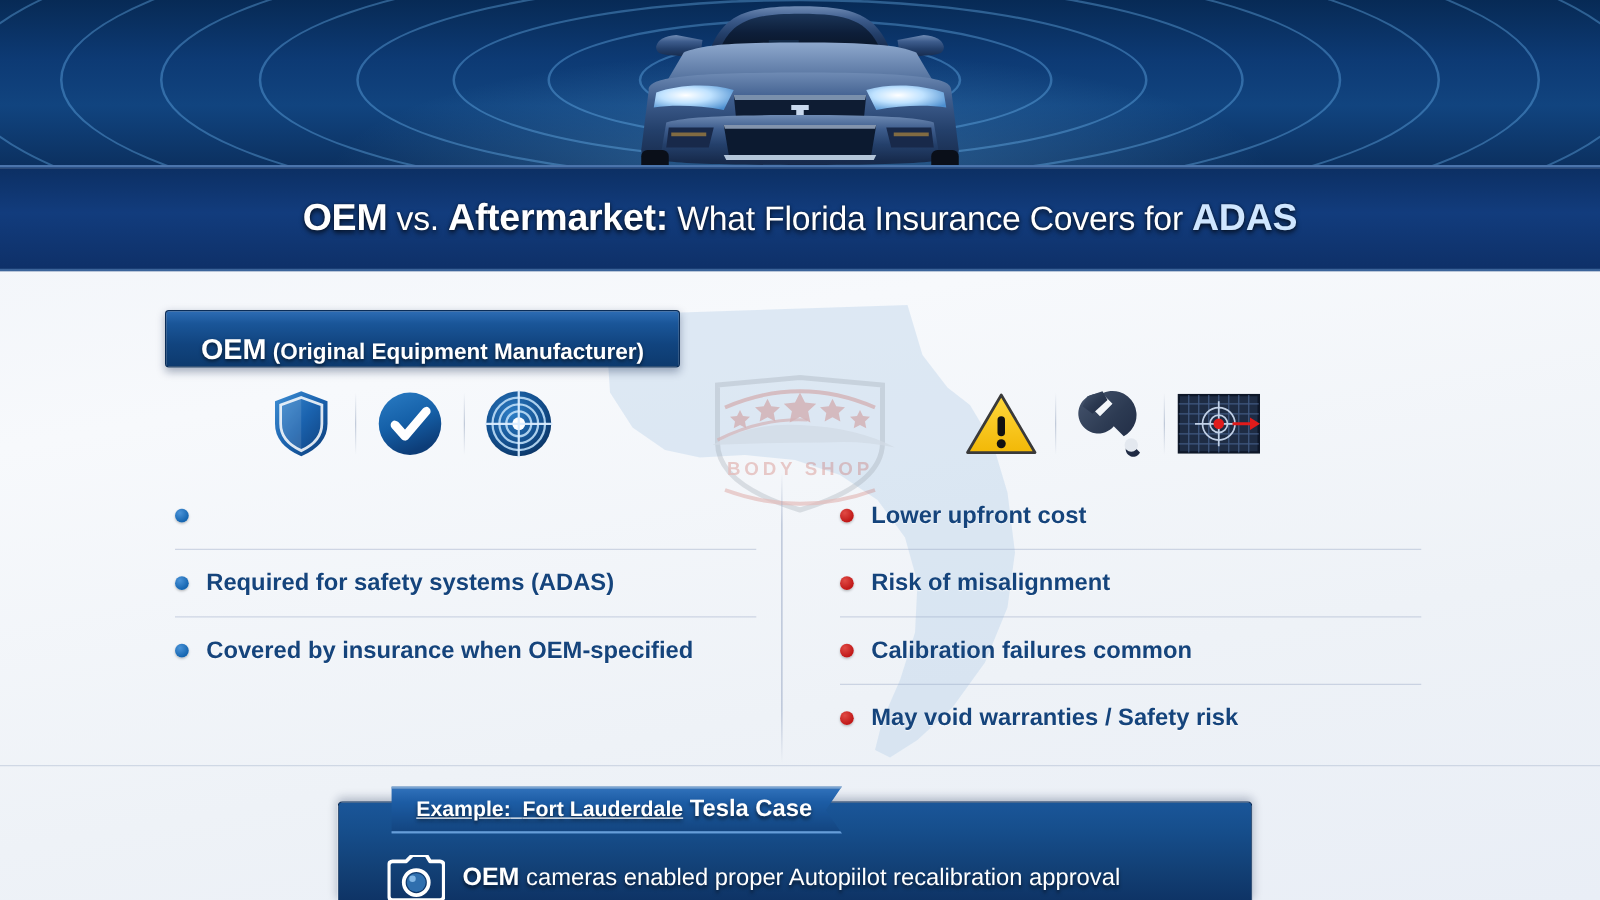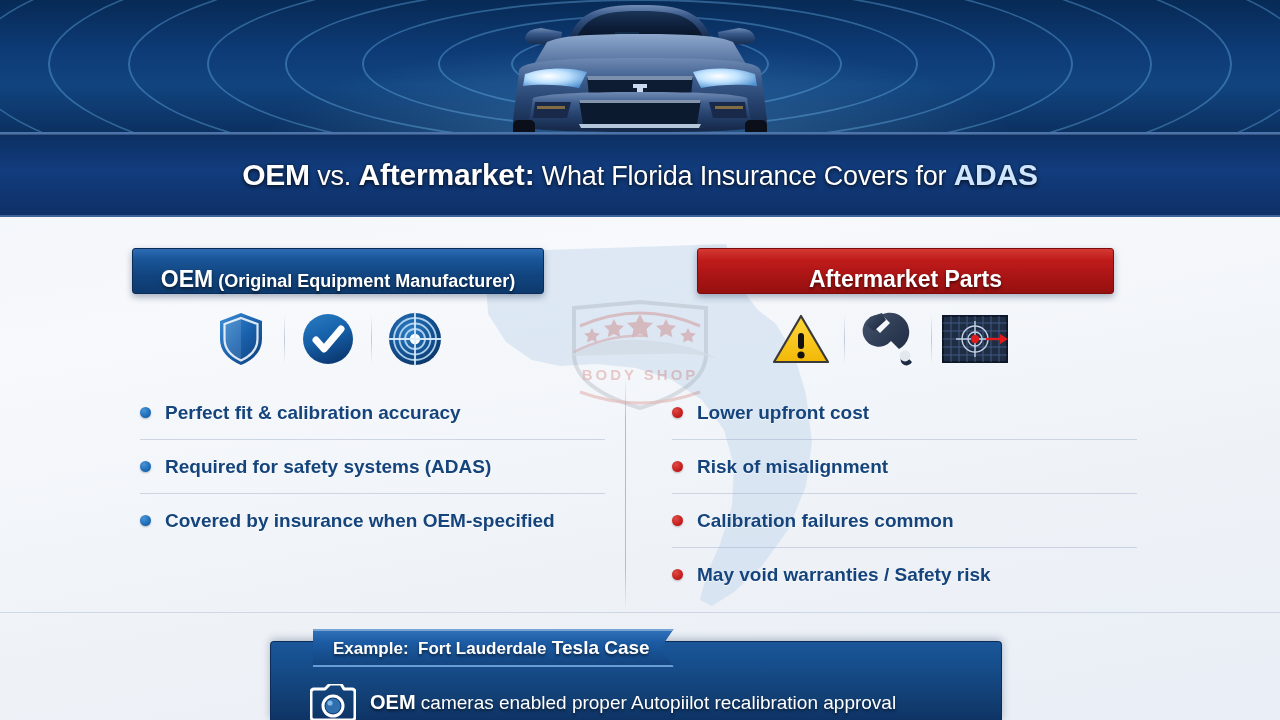--- a/index.html
+++ b/index.html
@@ -97,21 +97,21 @@
       box-shadow:0 -2px 8px rgba(10,30,70,.28);}
   .ribbon{position:absolute;left:313px;top:629px;height:34px;
       background:linear-gradient(180deg,#2d6cb4 0%,#1a5699 30%,#14graph 60%,#12467f 100%);
       background:linear-gradient(180deg,#2f70ba 0%,#1c5ca4 32%,#134580 100%);
       border-top:2px solid rgba(175,215,255,.65);
       border-bottom:2px solid rgba(175,215,255,.45);
       display:flex;align-items:center;padding:0 24px 0 20px;
       box-shadow:0 3px 6px rgba(8,26,60,.45);
       clip-path:polygon(0 0,100% 0,calc(100% - 13px) 50%,100% 100%,0 100%);}
   .ribbon .rtext{white-space:nowrap;color:#fff;text-shadow:0 2px 3px rgba(0,0,0,.55);}
-  .r-reg{font-weight:bold;font-size:17px;}
+  .r-reg{font-weight:bold;font-size:17px;text-decoration:underline;}
   .r-bold{font-weight:bold;font-size:19px;}
   .panel-line{position:absolute;left:310px;top:684px;display:flex;align-items:center;}
   .cam{width:46px;height:36px;margin-right:14px;flex:0 0 46px;}
   .ptext{white-space:nowrap;color:#fff;text-shadow:0 2px 3px rgba(0,0,0,.55);}
   .p-bold{font-weight:bold;font-size:20px;}
   .p-reg{font-size:19px;}
 </style>
 </head>
 <body>
 
@@ -221,25 +221,20 @@
     <text x="100" y="84" text-anchor="middle" fill="#c0392b" opacity=".8" font-family="Liberation Sans, sans-serif" font-size="15" font-weight="bold" letter-spacing="3">BODY SHOP</text>
     <path d="M40 96 Q100 118 160 96" fill="none" stroke="#c0392b" stroke-width="3" opacity=".7"></path>
   </svg>
 
   <div class="hdr hdr-oem">
     <div class="label">
       <span class="h-big">OEM</span><span class="h-sm">&nbsp;</span><span class="h-sm">(Original Equipment Manufacturer)</span>
     </div>
   </div>
 
-  <div class="hdr hdr-aft">
-    <div class="label">
-      <span class="h-big">Aftermarket Parts</span>
-    </div>
-  </div>
 
   <div class="icon-row left">
     <div class="icon-cell">
       <svg width="48" height="56" viewBox="0 0 48 56">
         <defs>
             <linearGradient id="shG" x1="0" y1="0" x2="1" y2="1">
           <stop offset="0" stop-color="#3f8fd4"></stop>
               <stop offset=".5" stop-color="#1a62ae"></stop>
           <stop offset="1" stop-color="#0d3d78"></stop>
             </linearGradient>
@@ -345,21 +340,20 @@
         <circle cx="33" cy="24" r="4.2" fill="#e01b1b"></circle>
         <path d="M44 24 L62 24" stroke="#e01b1b" stroke-width="2.4"></path>
         <path d="M58 19 L66 24 L58 29 Z" fill="#e01b1b"></path>
       </svg>
     </div>
   </div>
 
   <div class="list left">
     <div class="bullet">
       <span class="dot dot-blue"></span>
-      <span class="btext">Perfect fit &amp; calibration accuracy</span>
     </div>
     <div class="bullet">
       <span class="dot dot-blue"></span>
       <span class="btext">Required for safety systems (ADAS)</span>
     </div>
     <div class="bullet">
       <span class="dot dot-blue"></span>
       <span class="btext">Covered by insurance when OEM-specified</span>
     </div>
   </div>

